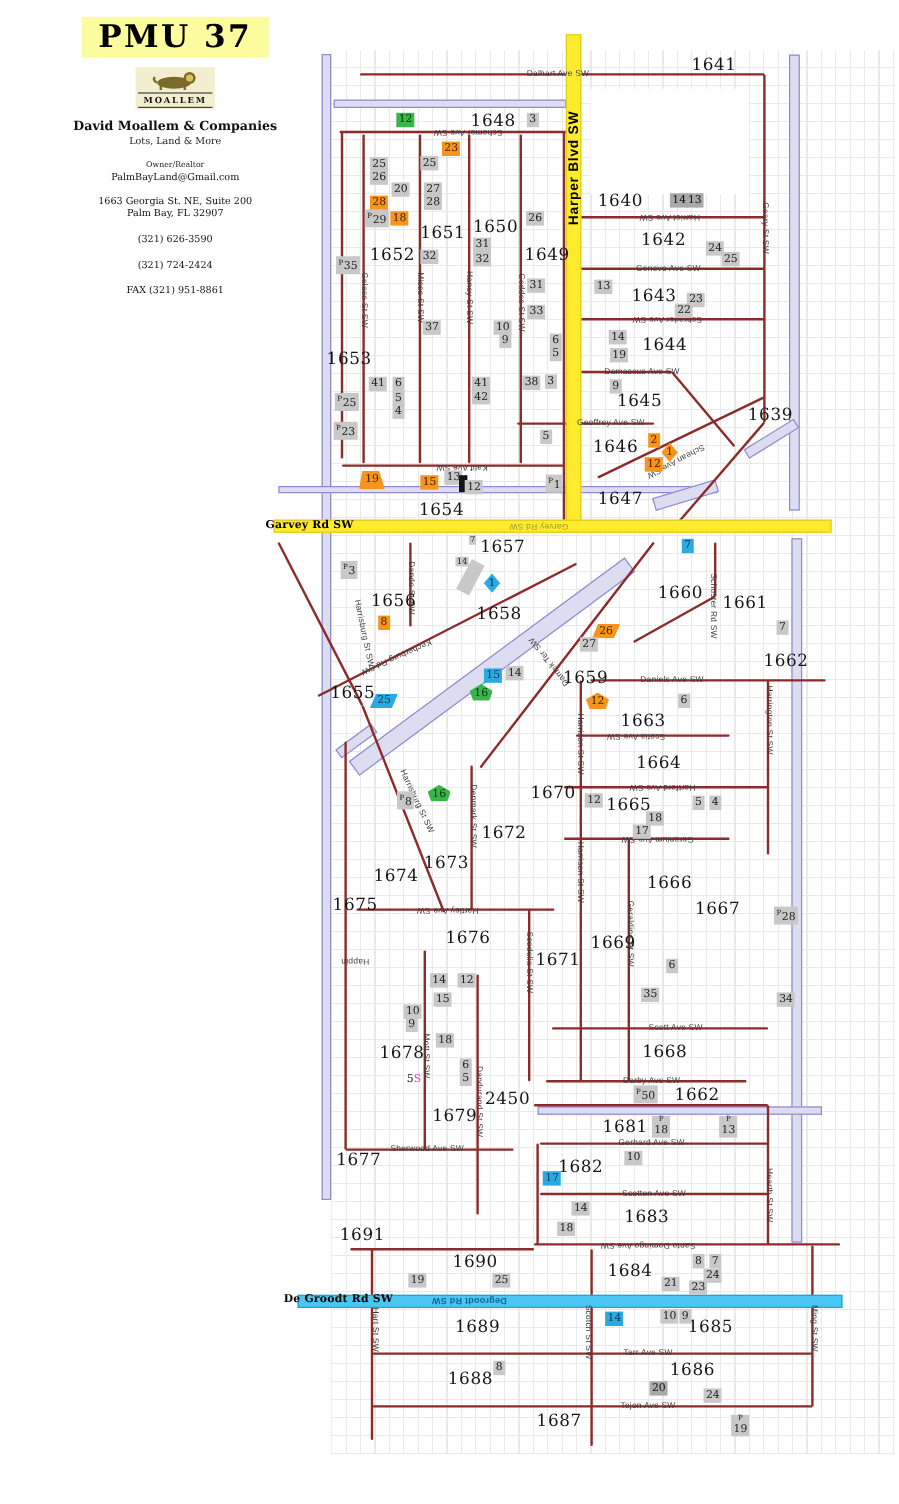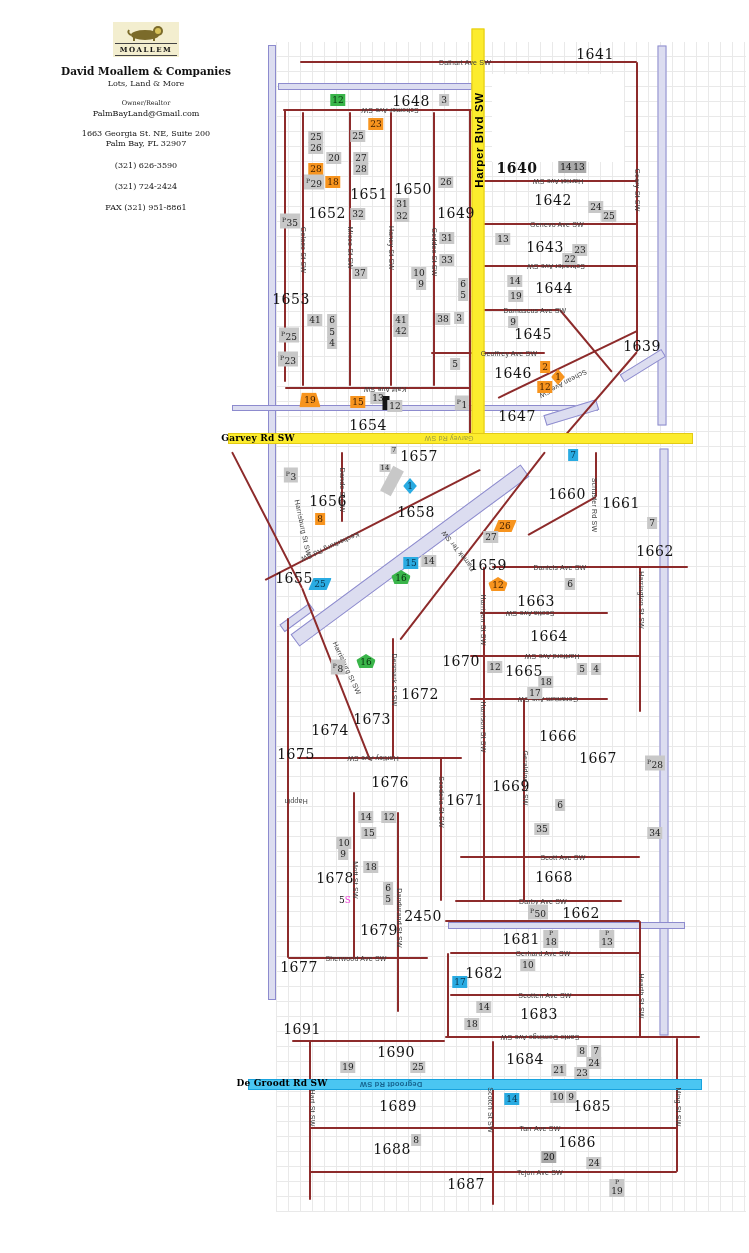--- a/index.html
+++ b/index.html
@@ -181,21 +181,21 @@
       <div class="slabel" style="left: 641px; top: 996px; transform: translate(-50%, -50%) rotate(90deg);">Hearth St SW</div>
       <div class="slabel roadname" style="left: 282px; top: 1083px; transform: translate(-50%, -50%) rotate(0deg);">De Groodt Rd SW</div>
       <div class="slabel onroadblue" style="left: 391px; top: 1084px; transform: translate(-50%, -50%) rotate(180deg);">Degroodt Rd SW</div>
       <div class="slabel" style="left: 312px; top: 1108px; transform: translate(-50%, -50%) rotate(90deg);">Hart St SW</div>
       <div class="slabel" style="left: 490px; top: 1110px; transform: translate(-50%, -50%) rotate(90deg);">Scotch St SW</div>
       <div class="slabel" style="left: 678px; top: 1107px; transform: translate(-50%, -50%) rotate(90deg);">Ming St SW</div>
       <div class="slabel" style="left: 540px; top: 1128px; transform: translate(-50%, -50%) rotate(0deg);">Tarr Ave SW</div>
       <div class="slabel" style="left: 540px; top: 1172px; transform: translate(-50%, -50%) rotate(0deg);">Tejon Ave SW</div>
       <div class="block" style="left: 595px; top: 54px;">1641</div>
       <div class="block" style="left: 411px; top: 101px;">1648</div>
-      <div class="block" style="left: 517px; top: 168px; font-weight: bold;">1640</div>
+      <div class="block" style="left: 517px; top: 168px;">1640</div>
       <div class="block" style="left: 553px; top: 200px;">1642</div>
       <div class="block" style="left: 545px; top: 247px;">1643</div>
       <div class="block" style="left: 554px; top: 288px;">1644</div>
       <div class="block" style="left: 533px; top: 334px;">1645</div>
       <div class="block" style="left: 642px; top: 346px;">1639</div>
       <div class="block" style="left: 513px; top: 373px;">1646</div>
       <div class="block" style="left: 517px; top: 416px;">1647</div>
       <div class="block" style="left: 456px; top: 213px;">1649</div>
       <div class="block" style="left: 413px; top: 189px;">1650</div>
       <div class="block" style="left: 369px; top: 194px;">1651</div>
@@ -346,20 +346,21 @@
       <div class="mk mk-cyan" style="left: 512px; top: 1099px;">14</div>
       <div class="mk mk-gray" style="left: 558px; top: 1097px;">10</div>
       <div class="mk mk-gray" style="left: 571px; top: 1097px;">9</div>
       <div class="mk mk-gray" style="left: 416px; top: 1140px;">8</div>
       <div class="mk mk-gray2" style="left: 549px; top: 1157px;">20</div>
       <div class="mk mk-gray" style="left: 594px; top: 1163px;">24</div>
       <div class="mk mk-gray mk-pa" style="left: 617px; top: 1188px;"><div class="pabove">P</div>19</div>
     </div>
 
   <div class="header">
+    <div class="pmu">PMU 37</div>
     <div class="logo">
       <svg width="46" height="18" viewBox="0 0 46 18">
         <ellipse cx="22" cy="11" rx="14" ry="5" fill="#7b6b2a"></ellipse>
         <circle cx="35" cy="7" r="5" fill="#7b6b2a"></circle>
         <circle cx="35" cy="7" r="3" fill="#d8c35a"></circle>
         <rect x="10" y="13" width="2" height="4" fill="#7b6b2a"></rect>
         <rect x="30" y="13" width="2" height="4" fill="#7b6b2a"></rect>
         <path d="M8 11 Q4 9 6 6" stroke="#7b6b2a" stroke-width="2" fill="none"></path>
       </svg>
       <div class="brand">MOALLEM</div>

